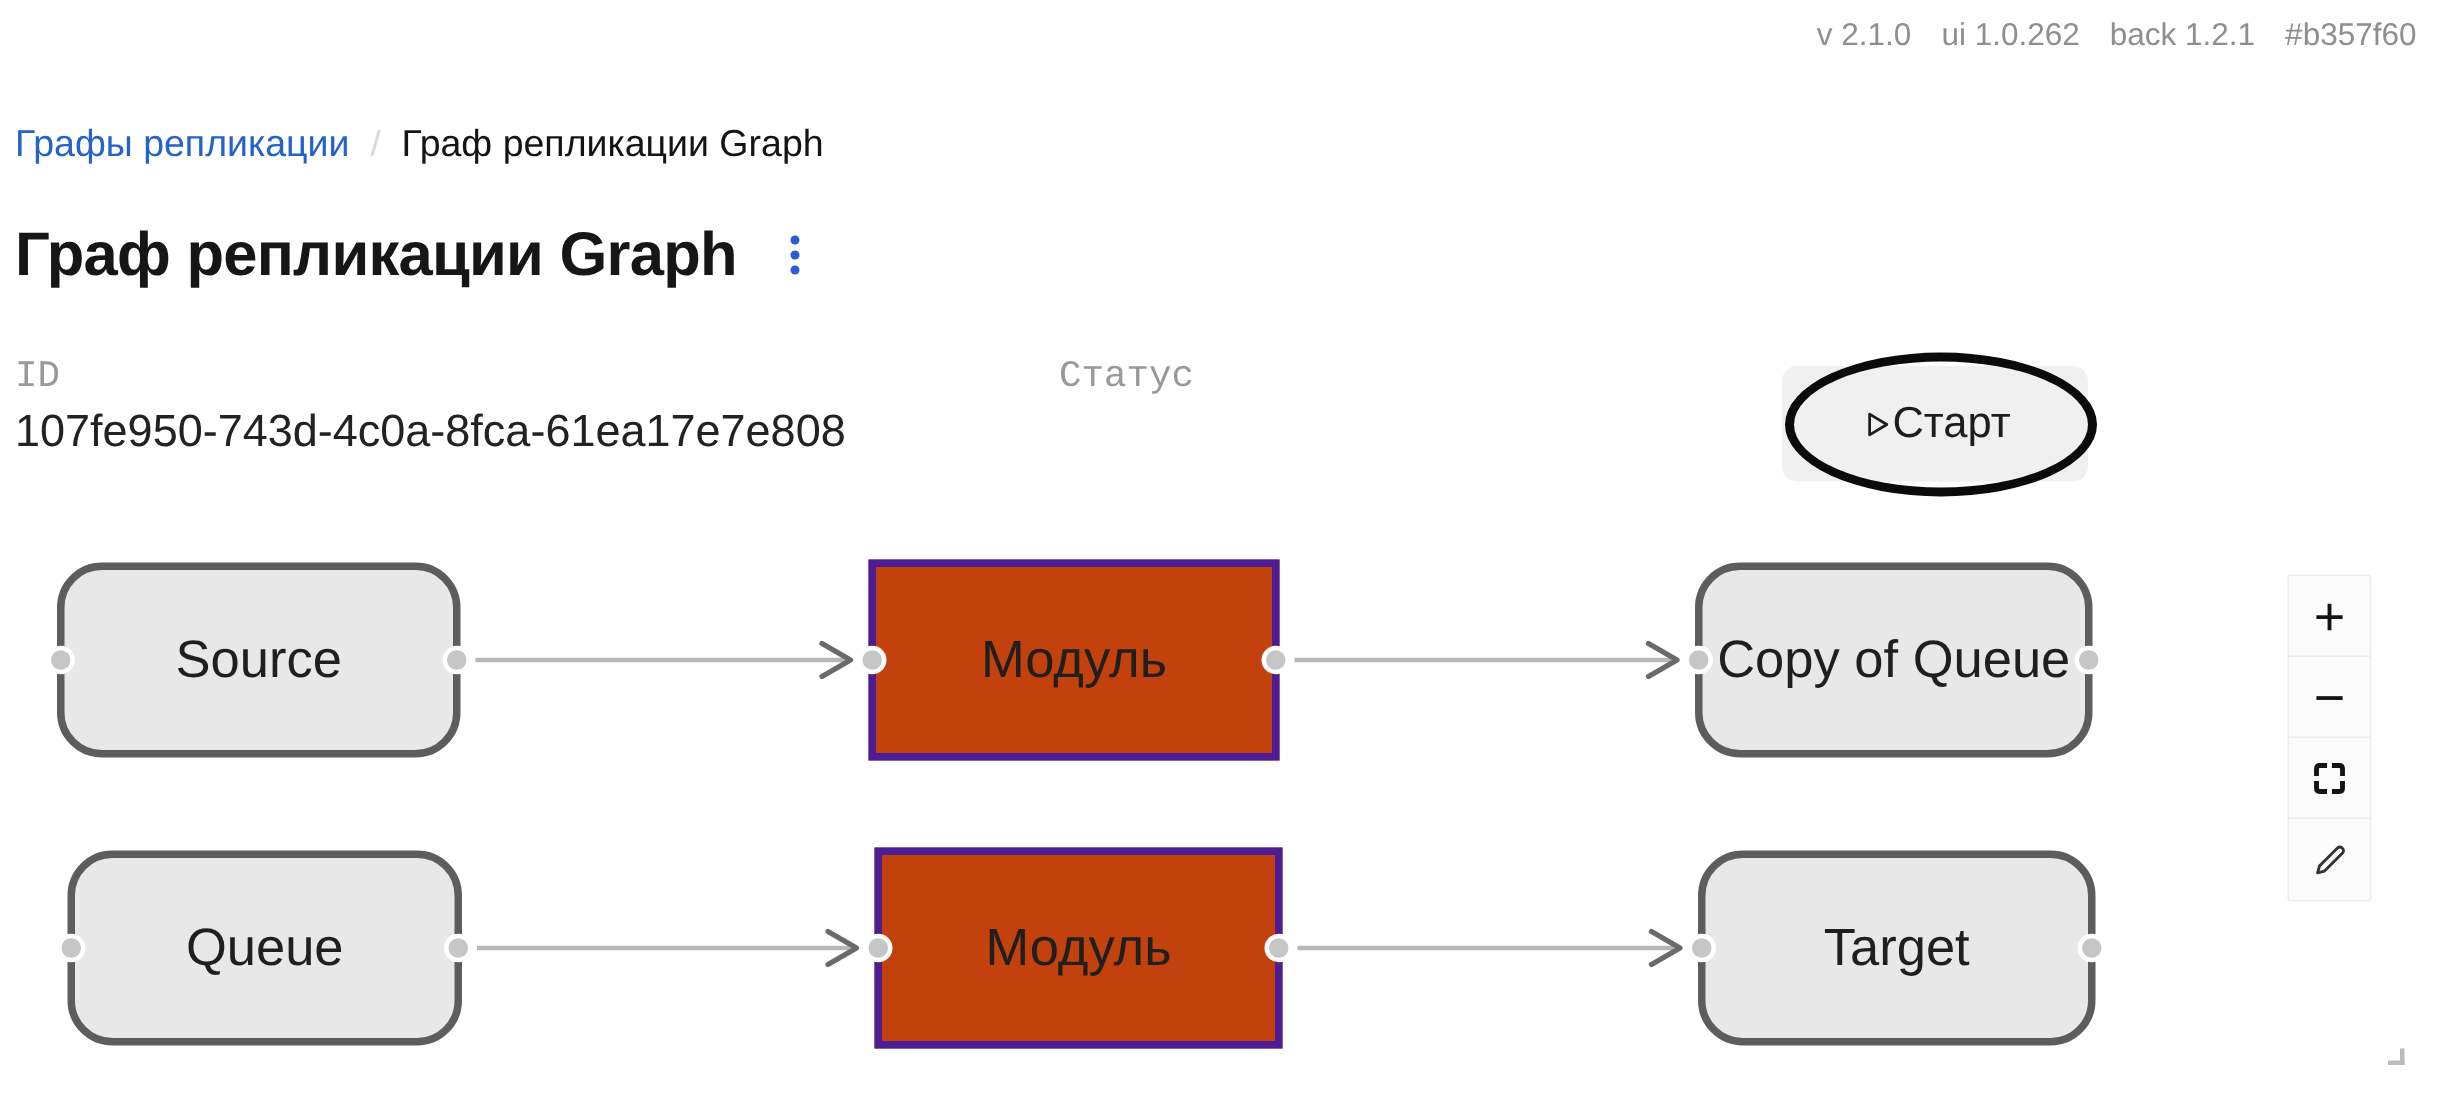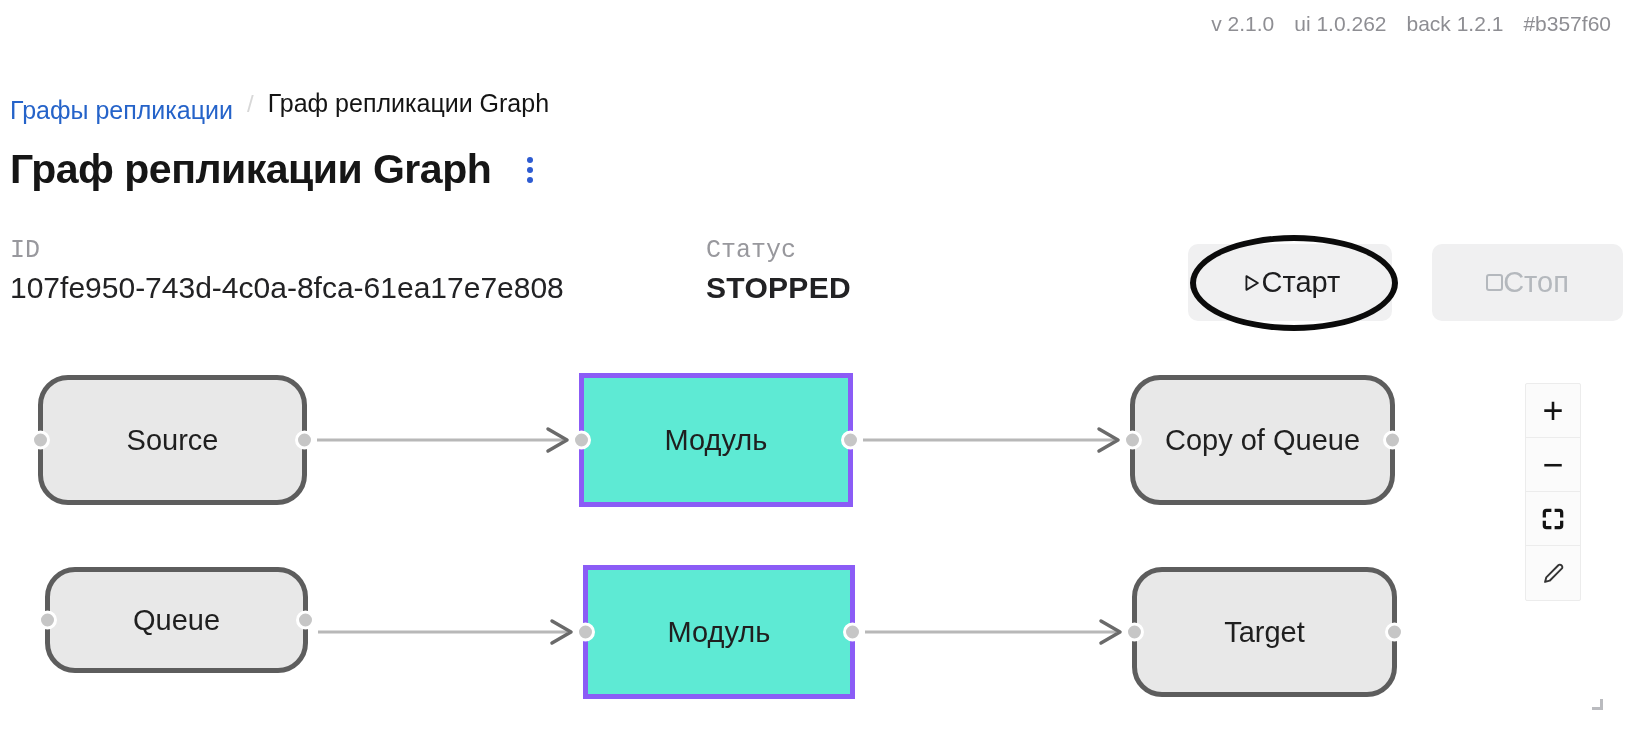--- a/index.html
+++ b/index.html
@@ -15,21 +15,21 @@
     position:absolute; top:12px; right:26px;
     display:flex; gap:20px;
     font-size:21px; color:#8e8e93;
   }
 
   
   .breadcrumb {
     position:absolute; left:10px; top:82px;
     display:flex; align-items:center; font-size:25px;
   }
-  .breadcrumb .bc-link { color:#2563c9; cursor:pointer;margin-top:14px; }
+  .breadcrumb .bc-link { color:#2563c9; cursor:pointer; }
   .breadcrumb .bc-sep { color:#d8d8d8; margin:0 14px; font-size:24px; }
   .breadcrumb .bc-current { color:#141414; }
 
   
   .title-row {
     position:absolute; left:10px; top:146px;
     display:flex; align-items:center;
   }
   .page-title { font-size:41px; font-weight:700; color:#161616; letter-spacing:-0.5px; }
   .kebab { margin-left:32px; display:flex; flex-direction:column; gap:4px; cursor:pointer; padding:4px; }
@@ -59,24 +59,24 @@
     pointer-events:none; z-index:5;
   }
 
   
   #canvas-nodes { position:absolute; inset:0; }
   #edges-svg { position:absolute; inset:0; width:1637px; height:743px; pointer-events:none; }
   .edge-line { stroke:#b8b8b8; stroke-width:3; }
   .edge-arrow { stroke:#6a6a6a; stroke-width:3.5; fill:none; stroke-linecap:round; stroke-linejoin:round; }
   .node {
     position:absolute; display:flex; align-items:center; justify-content:center;
-    font-size:29px; color:#1f1f1f; cursor:pointer;
+    font-size:35px; color:#1f1f1f; cursor:pointer;
   }
   .node.rounded { background:#e8e8e8; border:5px solid #5d5d5d; border-radius:30px; }
-  .node.square  { background:#5eead4; border:5px solid #8b5cf6; border-radius:0; }
+  .node.square  { background:#c2410c; border:5px solid #4c1d95; border-radius:0; }
   .port {
     position:absolute; top:50%; transform:translateY(-50%);
     width:19px; height:19px; border-radius:50%;
     background:#c6c6c6; border:3px solid #ffffff;
   }
   .port.left  { left:-12px; }
   .port.right { right:-12px; }
 
   
   .graph-toolbar {
@@ -126,35 +126,30 @@
       </span>
   </div>
 
   <div class="id-block">
     <div class="meta-label">ID</div>
     <div class="meta-value">107fe950-743d-4c0a-8fca-61ea17e7e808</div>
   </div>
 
   <div class="status-block">
     <div class="meta-label">Статус</div>
-    <div class="meta-value">STOPPED</div>
   </div>
 
   <button class="btn btn-start">
     <svg class="play-icon" viewBox="0 0 24 24">
       <path d="M7 4.5 L19.5 12 L7 19.5 Z" fill="none" stroke="#1d1d1f" stroke-width="2" stroke-linejoin="round"></path>
     </svg>
     <span>Старт</span>
   </button>
   <div class="annotation-ellipse"></div>
 
-  <button class="btn btn-stop" disabled="">
-    <span class="stop-square-icon"></span>
-    <span>Стоп</span>
-  </button>
 
   <svg id="edges-svg">
       <line x1="317" y1="440" x2="563" y2="440" class="edge-line"></line>
       <polyline points="548,429 567,440 548,451" class="edge-arrow"></polyline>
       <line x1="863" y1="440" x2="1114" y2="440" class="edge-line"></line>
       <polyline points="1099,429 1118,440 1099,451" class="edge-arrow"></polyline>
       <line x1="318" y1="632" x2="567" y2="632" class="edge-line"></line>
       <polyline points="552,621 571,632 552,643" class="edge-arrow"></polyline>
       <line x1="865" y1="632" x2="1116" y2="632" class="edge-line"></line>
       <polyline points="1101,621 1120,632 1101,643" class="edge-arrow"></polyline>
@@ -168,21 +163,21 @@
       <div class="node square" style="left: 579px; top: 373px; width: 274px; height: 134px;">
         <span>Модуль</span>
         <span class="port left"></span>
         <span class="port right"></span>
       </div>
       <div class="node rounded" style="left: 1130px; top: 375px; width: 265px; height: 130px;">
         <span>Copy of Queue</span>
         <span class="port left"></span>
         <span class="port right"></span>
       </div>
-      <div class="node rounded" style="left: 45px; top: 567px; width: 263px; height: 106px; text-align: center;">
+      <div class="node rounded" style="left: 45px; top: 567px; width: 263px; height: 130px; text-align: center;">
         <span>Queue</span>
         <span class="port left"></span>
         <span class="port right"></span>
       </div>
       <div class="node square" style="left: 583px; top: 565px; width: 272px; height: 134px;">
         <span>Модуль</span>
         <span class="port left"></span>
         <span class="port right"></span>
       </div>
       <div class="node rounded" style="left: 1132px; top: 567px; width: 265px; height: 130px;">

